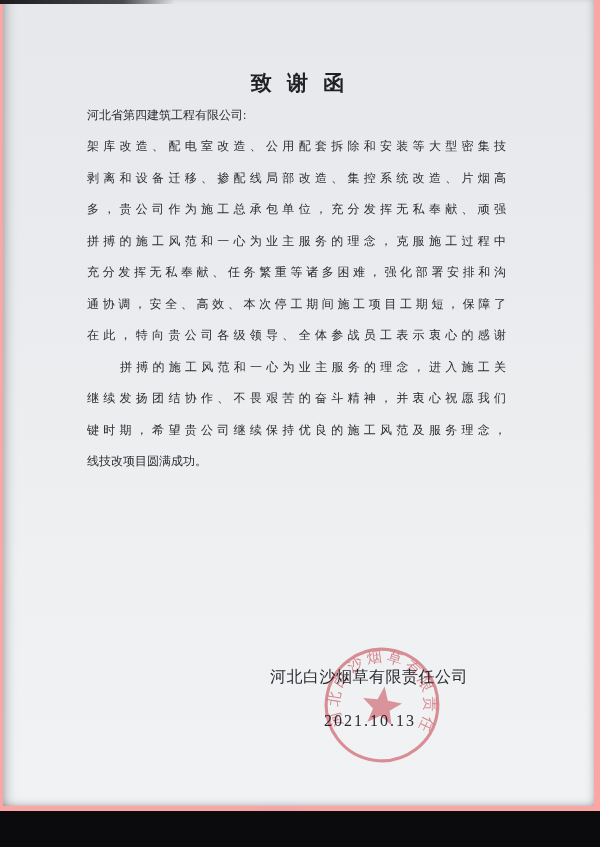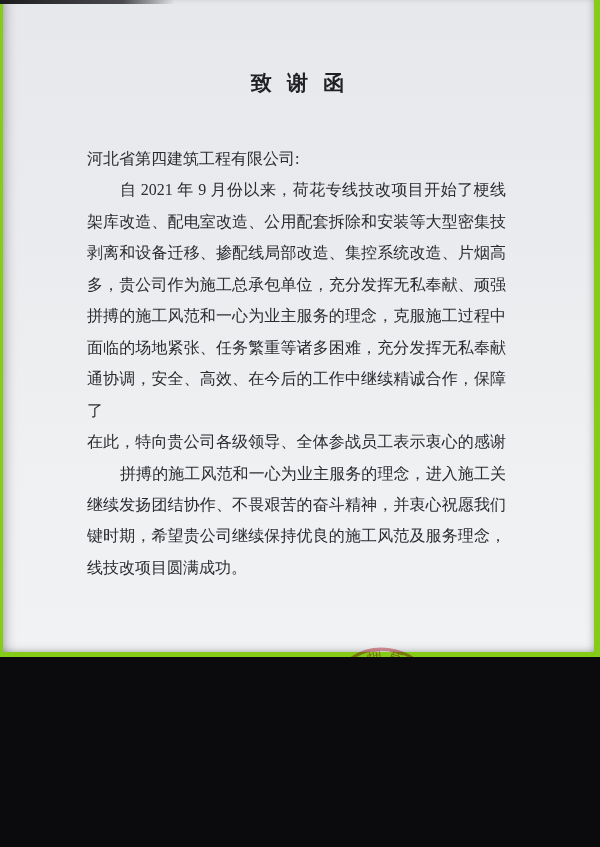--- a/index.html
+++ b/index.html
@@ -1,20 +1,20 @@
 <!DOCTYPE html>
 <html><head>
 <meta charset="utf-8">
 <style>
   html,body{margin:0;padding:0;background:#0b0b0d;}
   .scene{
     position:relative;
-    width:600px;height:657px;
+    width:600px;height:811px;
     overflow:hidden;
-    background:#84cc16;
+    background:#fca5a5;
     font-family:"Liberation Serif","DejaVu Serif",serif;
   }
   .paper{
     position:absolute;
     left:3px;top:0;right:6px;bottom:5px;
     background:linear-gradient(180deg,#e7e8eb 0%,#eaebee 35%,#eef0f1 70%,#f1f2f3 100%);
     box-shadow:inset 10px 0 14px -10px rgba(0,0,0,.4),
                inset -5px 0 9px -5px rgba(0,0,0,.25),
                inset 0 -6px 10px -6px rgba(0,0,0,.25);
   }
@@ -28,23 +28,22 @@
   }
   .title{
     position:absolute;top:69px;left:0;width:100%;
     text-align:center;
     font-size:21px;font-weight:bold;
     letter-spacing:5px;
     color:#1f1f24;
   }
   .body-text{
     position:absolute;top:100px;left:87px;width:419px;
-    font-size:16px;line-height:31.45px;
+    font-size:12px;line-height:31.45px;
     color:#2b2b31;
-    margin-top:43px;
   }
   .ln{white-space:nowrap;}
   .ln.just{
     white-space:normal;
     text-align:justify;
     text-align-last:justify;
   }
   .ln.indent{padding-left:33px;}
   .sig-block{
     position:absolute;top:667px;left:270px;width:194px;
@@ -69,27 +68,26 @@
 
 <div class="scene">
   <div class="paper"></div>
   <div class="edge-top-left"></div>
   <div class="smudge"></div>
 
   <div class="title">致  谢  函</div>
 
   <div class="body-text">
     <div class="ln">河北省第四建筑工程有限公司:</div>
-    <div class="ln just indent">自 2021 年 9 月份以来，荷花专线技改项目开始了梗线</div>
     <div class="ln just">架库改造、配电室改造、公用配套拆除和安装等大型密集技</div>
     <div class="ln just">剥离和设备迁移、掺配线局部改造、集控系统改造、片烟高</div>
     <div class="ln just">多，贵公司作为施工总承包单位，充分发挥无私奉献、顽强</div>
     <div class="ln just">拼搏的施工风范和一心为业主服务的理念，克服施工过程中</div>
-    <div class="ln just">面临的场地紧张、任务繁重等诸多困难，充分发挥无私奉献</div>
-    <div class="ln just">通协调，安全、高效、在今后的工作中继续精诚合作，保障了</div>
+    <div class="ln just">充分发挥无私奉献、任务繁重等诸多困难，强化部署安排和沟</div>
+    <div class="ln just">通协调，安全、高效、本次停工期间施工项目工期短，保障了</div>
     <div class="ln just">在此，特向贵公司各级领导、全体参战员工表示衷心的感谢</div>
     <div class="ln just indent">拼搏的施工风范和一心为业主服务的理念，进入施工关</div>
     <div class="ln just">继续发扬团结协作、不畏艰苦的奋斗精神，并衷心祝愿我们</div>
     <div class="ln just">键时期，希望贵公司继续保持优良的施工风范及服务理念，</div>
     <div class="ln">线技改项目圆满成功。</div>
   </div>
 
   <div class="sig-block">
     <div class="sig-company">河北白沙烟草有限责任公司</div>
     <div class="sig-date">2021.10.13</div>

